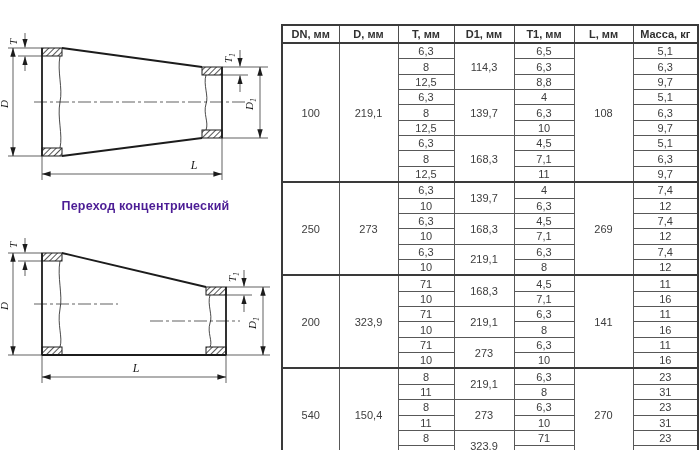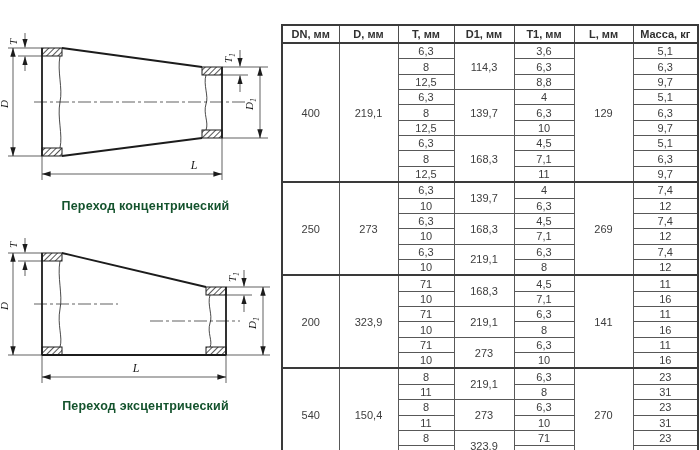--- a/index.html
+++ b/index.html
@@ -1,21 +1,21 @@
 <!DOCTYPE html>
 <html><head>
 <meta charset="utf-8">
 <style>
   html,body{margin:0;padding:0;background:#fff;}
   #page{position:relative;width:700px;height:450px;background:#fff;overflow:hidden;
         font-family:"Liberation Sans",sans-serif;}
   
   .drawing{position:absolute;left:0;}
   .caption{position:absolute;left:28px;width:235px;text-align:center;
-           font-size:12.5px;font-weight:700;color:#14532d;letter-spacing:.2px;}
+           font-size:12.5px;font-weight:700;color:#4c1d95;letter-spacing:.2px;}
   #caption-concentric{top:199px;}
   #caption-eccentric{top:399px;}
   svg text{font-family:"Liberation Serif",serif;font-style:italic;fill:#1c1c1c;}
   
   table#spec{position:absolute;left:281px;top:24px;width:416px;height:439px;
              border-collapse:collapse;table-layout:fixed;
              border:2px solid #3a3a3a;}
   #spec th{border:1px solid #4e4e4e;border-bottom:2px solid #3a3a3a;
            font-size:11px;font-weight:700;color:#303030;padding:2px 0;
            background:#fff;white-space:nowrap;}
@@ -111,21 +111,20 @@
       <line x1="226" y1="130" x2="226" y2="158"></line>
       <line x1="42" y1="152" x2="226" y2="152" marker-start="url(#arr)" marker-end="url(#arr)"></line>
     </g>
 
     <text x="17" y="20" font-size="11" text-anchor="middle" transform="rotate(-90 17 20)">T</text>
     <text x="8" y="81" font-size="11" text-anchor="middle" transform="rotate(-90 8 81)">D</text>
     <text x="236" y="52" font-size="11" text-anchor="middle" transform="rotate(-90 236 52)"><tspan>T</tspan><tspan dy="2.5" font-size="8">1</tspan></text>
     <text x="256" y="98" font-size="11" text-anchor="middle" transform="rotate(-90 256 98)"><tspan>D</tspan><tspan dy="2.5" font-size="8">1</tspan></text>
     <text x="136" y="147" font-size="12" text-anchor="middle">L</text>
   </svg>
-  <div class="caption" id="caption-eccentric">Переход эксцентрический</div>
 
   <table id="spec">
     <colgroup>
       <col style="width:57px">
         <col style="width:59px">
         <col style="width:56px">
       <col style="width:60px">
         <col style="width:60px">
         <col style="width:59px">
         <col style="width:65px">
@@ -136,26 +135,26 @@
         <th>D, мм</th>
         <th>T, мм</th>
         <th>D1, мм</th>
         <th>T1, мм</th>
         <th>L, мм</th>
         <th>Масса, кг</th>
       </tr>
     </thead>
     <tbody>
         <tr class="group-start">
-          <td rowspan="9">400</td>
+          <td rowspan="9">100</td>
           <td rowspan="9">219,1</td>
           <td>6,3</td>
           <td rowspan="3">114,3</td>
-          <td>3,6</td>
-          <td rowspan="9">129</td>
+          <td>6,5</td>
+          <td rowspan="9">108</td>
           <td>5,1</td>
         </tr>
         <tr>
           <td>8</td>
           <td>6,3</td>
           <td>6,3</td>
         </tr>
         <tr>
           <td>12,5</td>
           <td>8,8</td>

